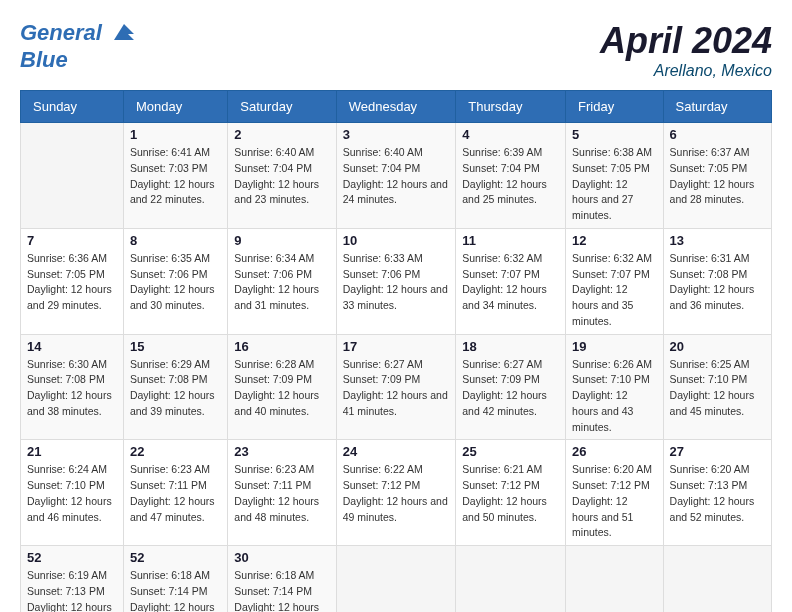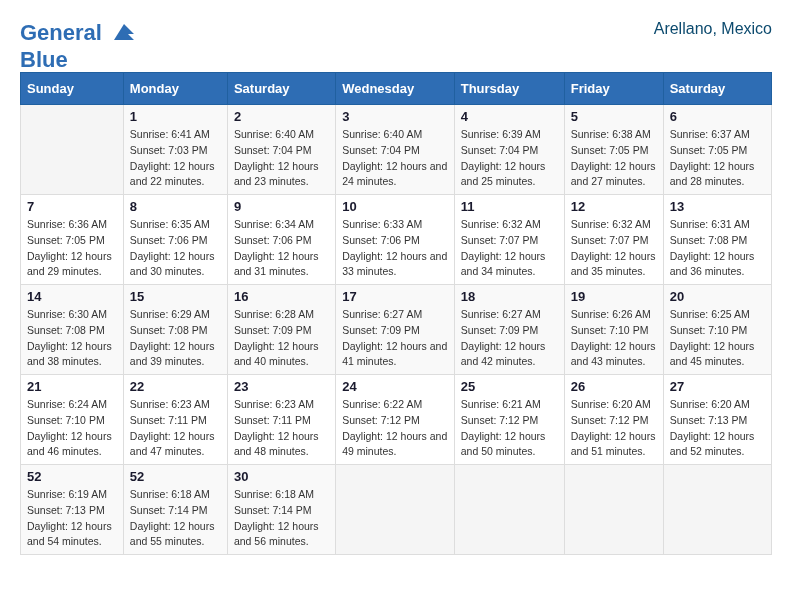--- a/index.html
+++ b/index.html
@@ -7,20 +7,22 @@
       font-family: Arial, sans-serif;
       background: #fff;
       width: 792px;
       min-height: 612px;
       padding: 20px;
     }
     .header {
       display: flex;
       justify-content: space-between;
       align-items: flex-start;
+      margin-bottom: 10px;
+      font-style: italic;
     }
     .logo {
       display: flex;
       align-items: center;
     }
     .logo-text {
       font-size: 22px;
       font-weight: bold;
       color: #1a1a2e;
       line-height: 1.1;
@@ -48,24 +50,24 @@
     }
     table {
       width: 100%;
       border-collapse: collapse;
     }
     thead tr {
       background-color: #2e6db4;
       color: white;
     }
     thead th {
-      padding: 8px 6px;
+      padding: 8px 12px;
       text-align: left;
       font-size: 13px;
-      font-weight: bold;
+      font-weight: normal;
       border: 1px solid #2060a0;
     }
     tbody tr {
       vertical-align: top;
     }
     tbody tr:nth-child(odd) {
       background-color: #f9f9f9;
     }
     tbody tr:nth-child(even) {
       background-color: #ffffff;
@@ -104,20 +106,21 @@
       <div class="logo-text">
         <span>General</span>
         <svg class="logo-icon" viewBox="0 0 28 28" style="display:inline-block;vertical-align:middle;margin-left:2px;">
           <polygon points="4,20 14,4 24,14 18,14 24,20" fill="#2e6db4"></polygon>
         </svg>
       </div>
       <div class="logo-text"><span>Blue</span></div>
     </div>
   </div>
   <div class="title-block">
+    <h1>April 2024</h1>
     <h2>Arellano, Mexico</h2>
   </div>
 </div>
 
 <table>
   <thead>
     <tr>
     <th>Sunday</th>
         <th>Monday</th>
         <th>Saturday</th>

